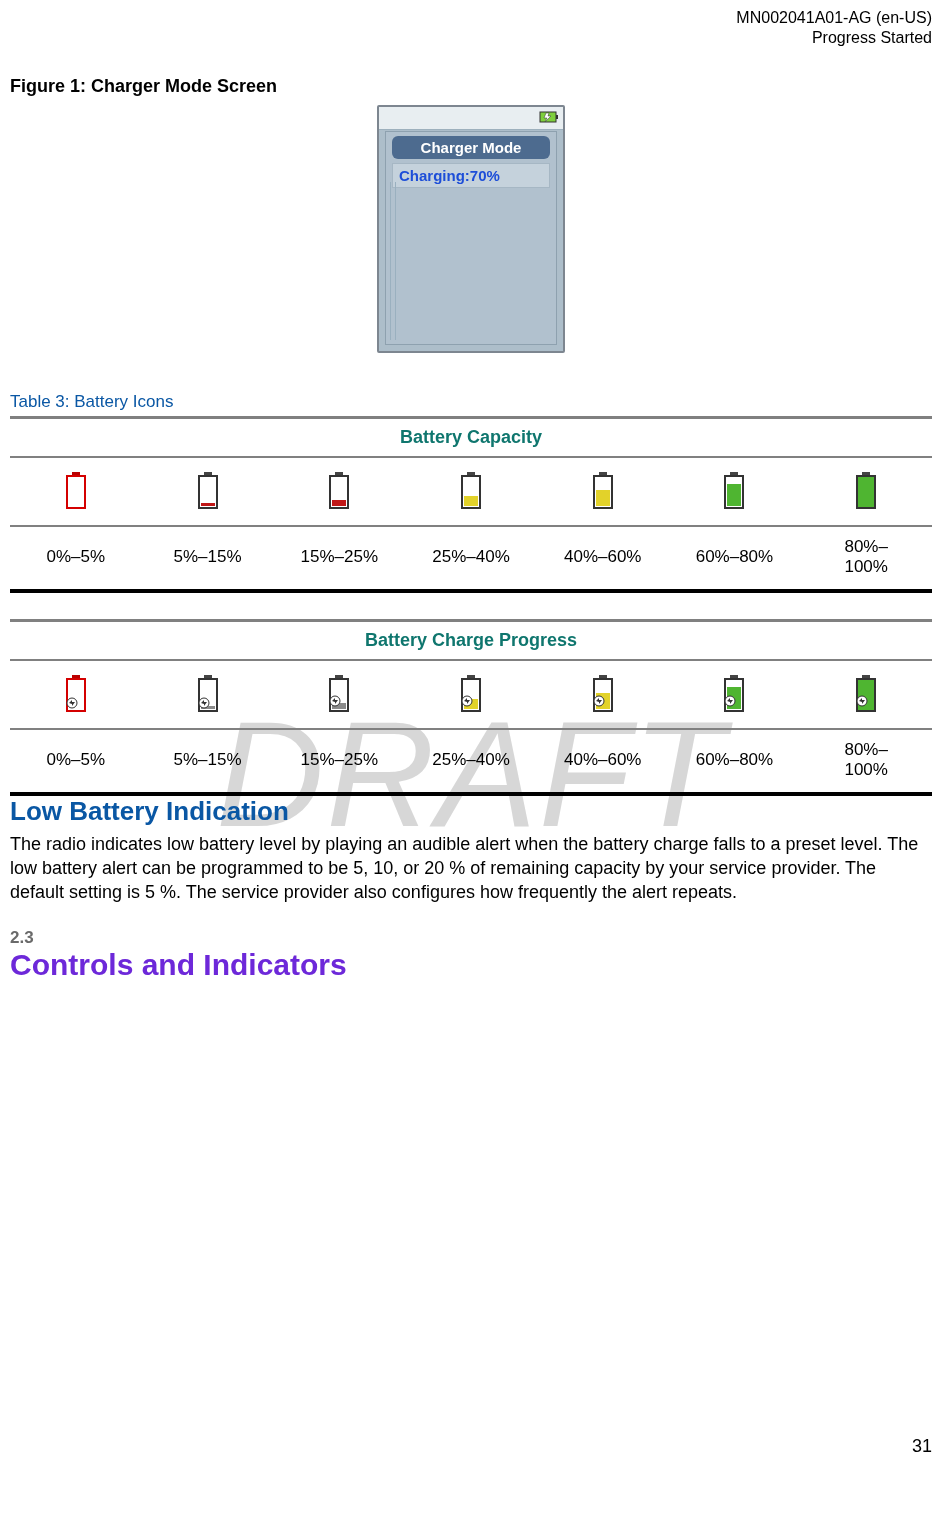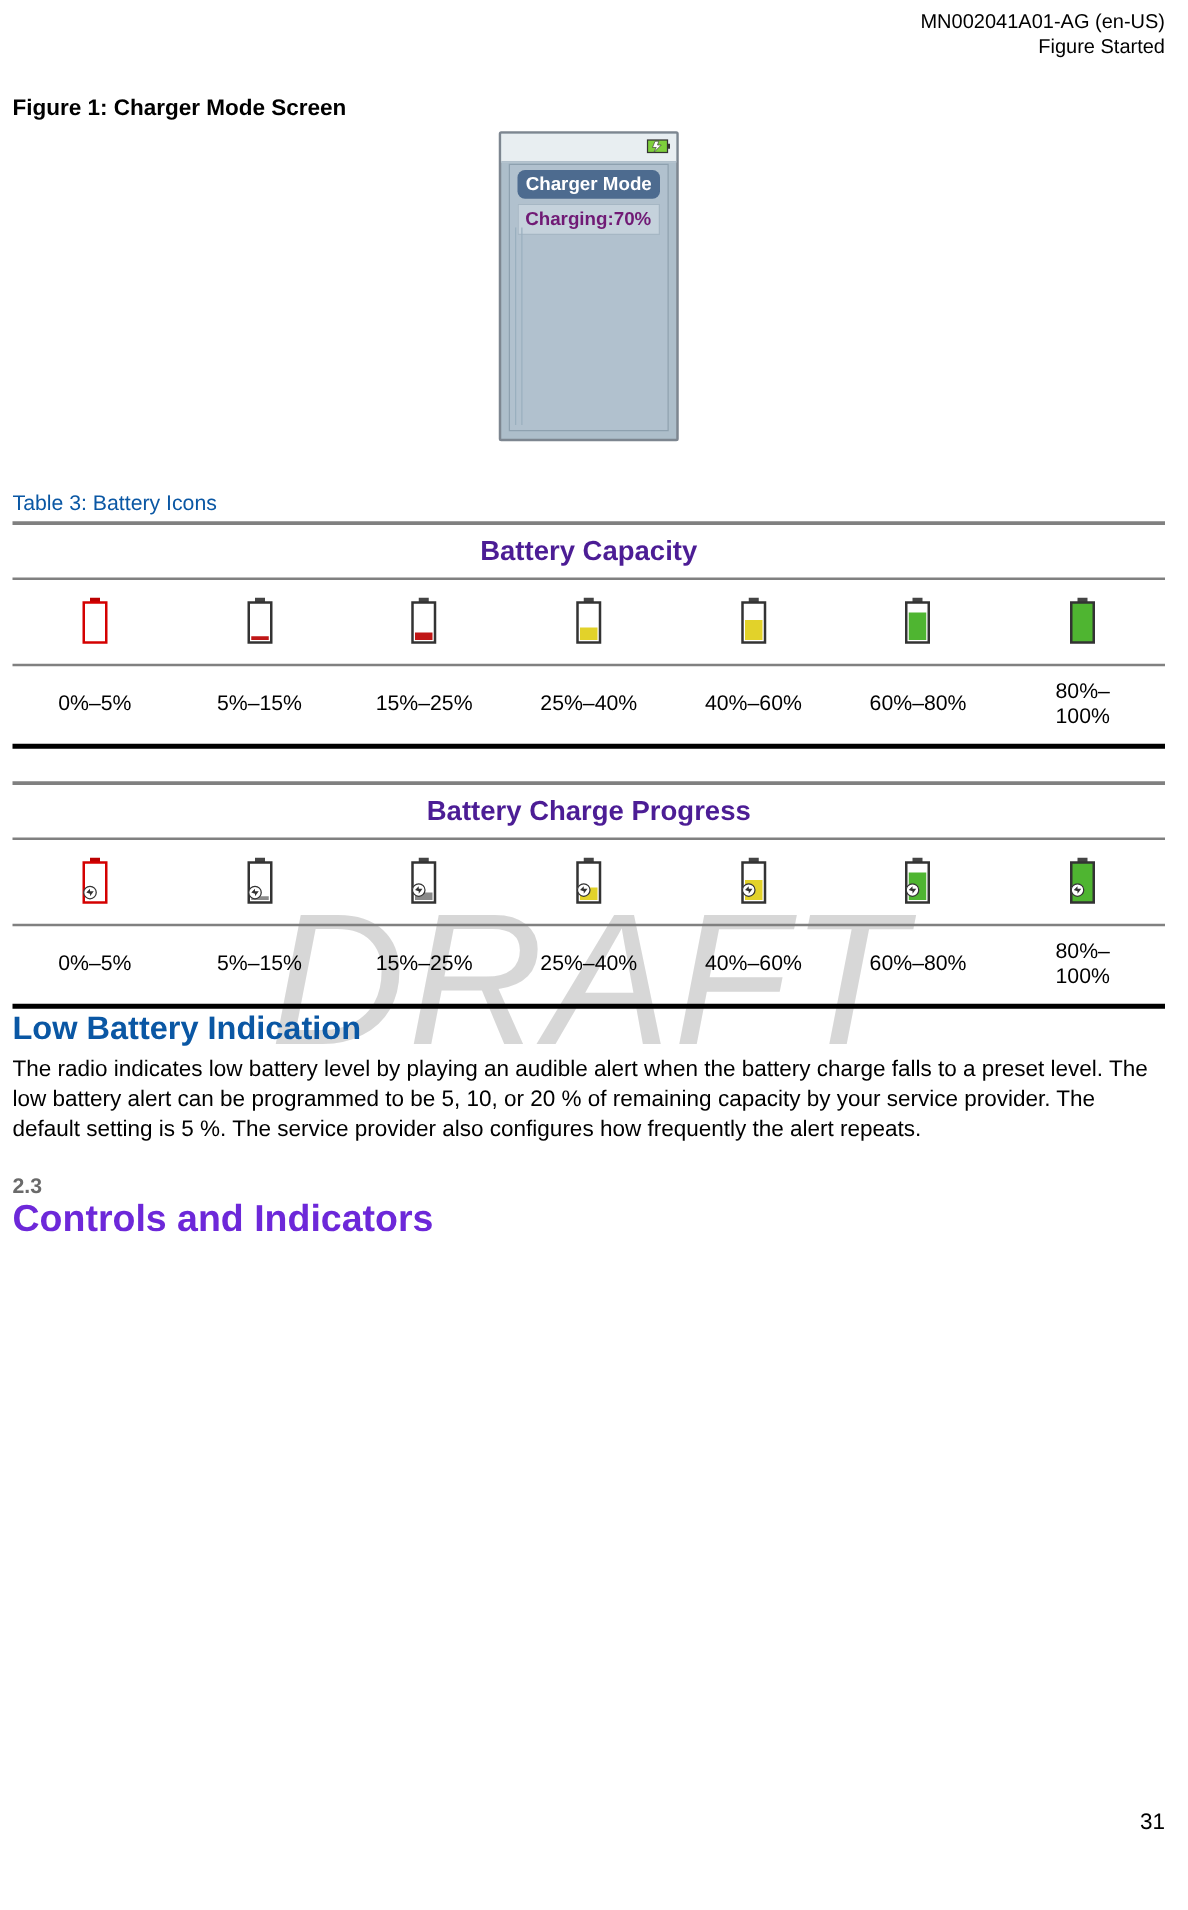--- a/index.html
+++ b/index.html
@@ -23,21 +23,21 @@
   }
   .fig-caption {
     font-weight: bold;
     font-size: 18px;
     margin-top: 28px;
     margin-bottom: 8px;
   }
   .phone-wrap { text-align: center; }
   .phone {
     display: inline-block;
-    width: 144px;
+    width: 188px;
     height: 248px;
     border: 2px solid #7d8690;
     border-radius: 2px;
     background: #adbeca;
     position: relative;
     box-sizing: border-box;
   }
   .phone-statusbar {
     height: 22px;
     background: #e8eef1;
@@ -60,26 +60,26 @@
     color: #fff;
     font-weight: bold;
     font-size: 15px;
     text-align: center;
     padding: 3px 0;
     border-radius: 6px;
   }
   .phone-row {
     margin: 4px 6px 0 6px;
     background: #c5d2dc;
-    color: #701a75;
+    color: #1d4ed8;
     font-weight: bold;
     font-size: 15px;
     padding: 3px 6px;
     display: flex;
-    justify-content: flex-end;
+    justify-content: flex-start;
     border: 1px solid #a6b7c4;
   }
   .phone-inner-divider {
     position: absolute;
     left: 4px; top: 50px; bottom: 4px;
     width: 4px;
     border-left: 1px solid #9ab0bf;
     border-right: 1px solid #9ab0bf;
   }
   .table-caption {
@@ -89,23 +89,23 @@
     margin-bottom: 4px;
   }
   .btable {
     border-top: 3px solid #808080;
     border-bottom: 4px solid #000;
     width: 100%;
   }
   .btitle {
     border-bottom: 2px solid #808080;
     text-align: center;
-    color: #4c1d95;
+    color: #0f766e;
     font-weight: bold;
-    font-size: 22px;
+    font-size: 18px;
     padding: 8px 0;
   }
   .brow {
     display: flex;
     align-items: center;
   }
   .bcell {
     flex: 1;
     text-align: center;
     padding: 12px 4px;
@@ -136,21 +136,21 @@
   svg.batt { width: 24px; height: 38px; display:inline-block; }
   svg.batts { width: 20px; height: 14px; }
   .rel { position: relative; z-index: 1; }
 </style>
 </head>
 <body>
 
 <div class="page">
   <div class="header-right">
     <div>MN002041A01-AG (en-US)</div>
-    <div>Figure Started</div>
+    <div>Progress Started</div>
   </div>
 
   <div class="fig-caption">Figure 1: Charger Mode Screen</div>
 
   <div class="phone-wrap rel">
     <div class="phone">
       <div class="phone-statusbar">
         <span class="bat">
           <svg class="batts" viewBox="0 0 20 14">
               <rect x="1" y="2" width="16" height="10" fill="#7ecf3c" stroke="#333"></rect>

